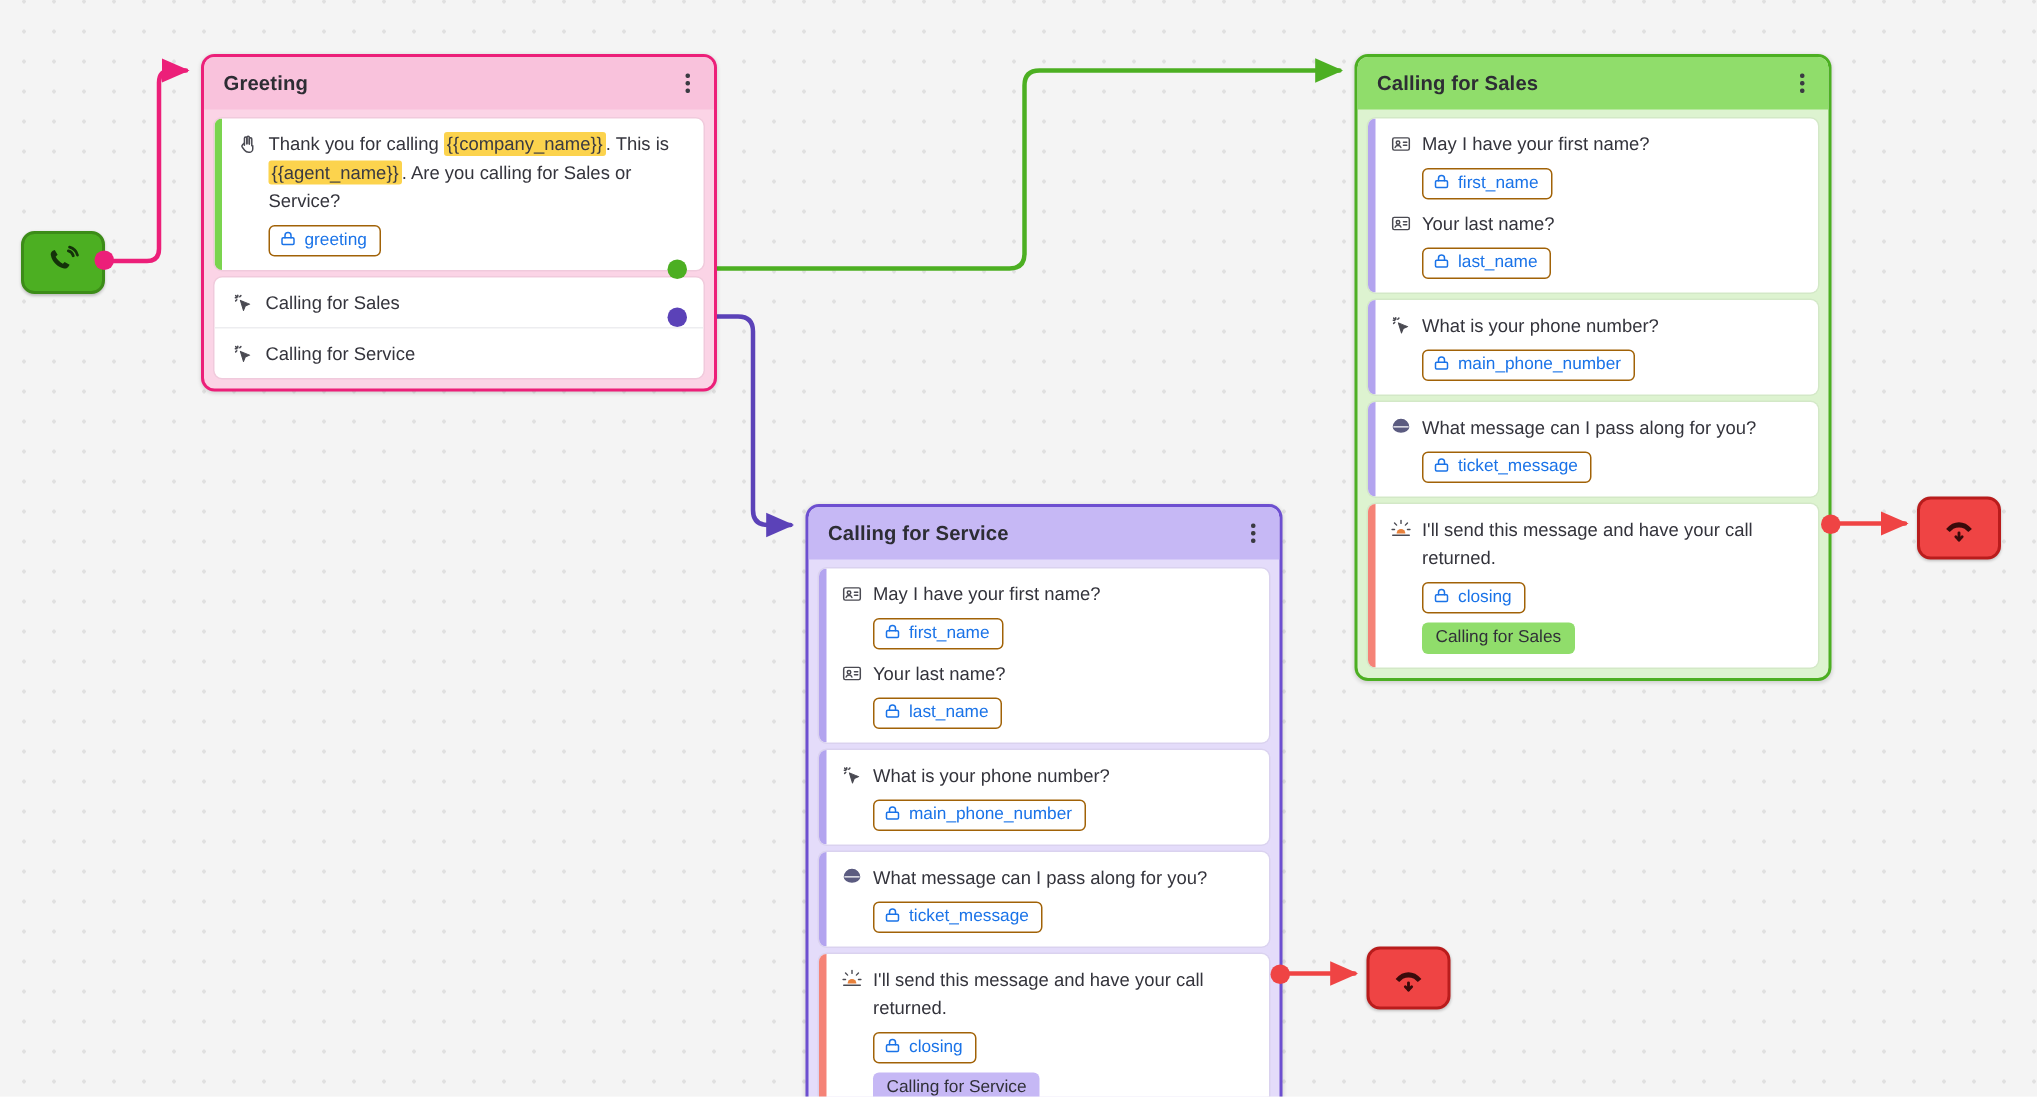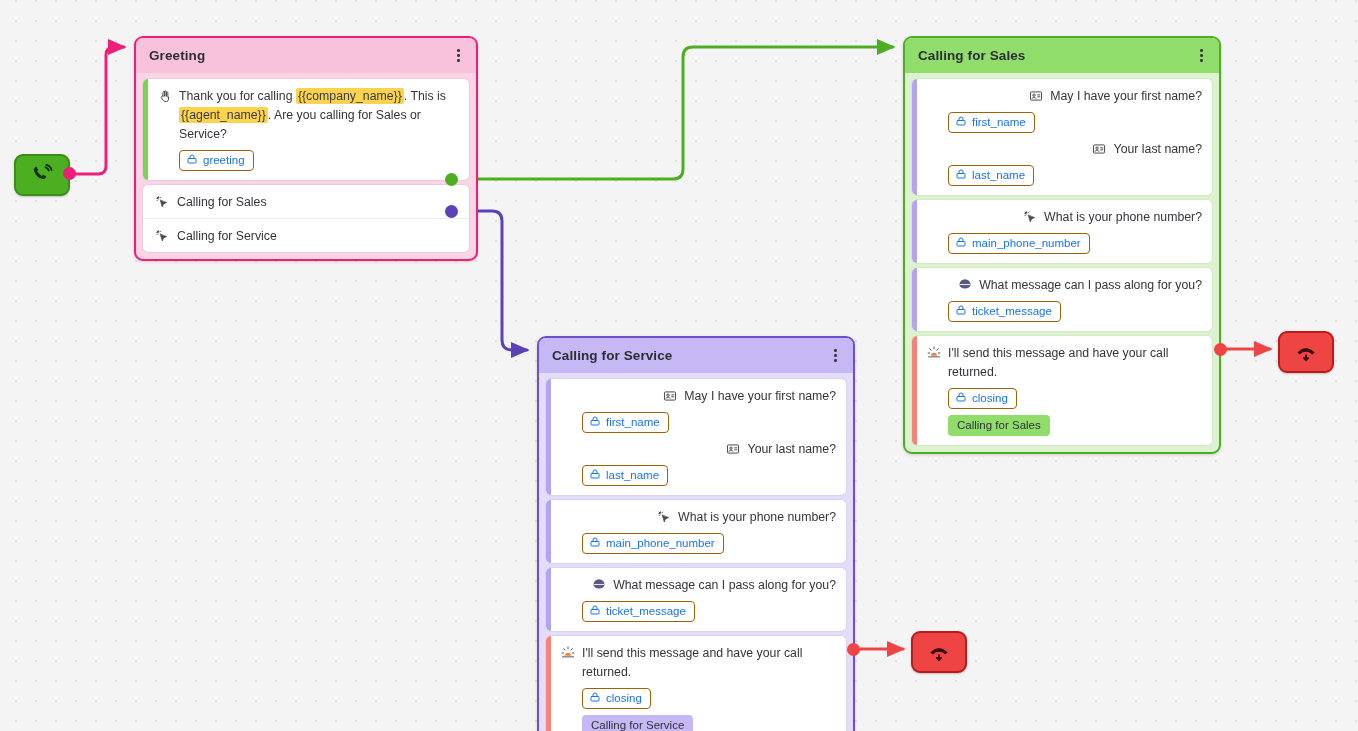--- a/index.html
+++ b/index.html
@@ -111,21 +111,21 @@
   .stripe-green  { background: #7bd44f; }
   .stripe-purple { background: #b3a4ef; }
   .stripe-red    { background: #f58377; }
   .block-inner {
     flex: 1 1 auto;
     padding: 8px 10px 9px 9px;
     display: flex; flex-direction: column; gap: 2px;
   }
 
   .msg-row {
-    display: flex; align-items: flex-start; gap: 7px; justify-content: flex-end;
+    display: flex; align-items: flex-start; gap: 7px;
   }
   .msg-icon {
     flex: 0 0 auto;
     width: 15px; height: 15px;
     margin-top: 1px;
     display: flex; align-items: center; justify-content: center;
   }
   .msg-icon svg { display:block; }
   .msg-text {
     font-size: 12.3px;

